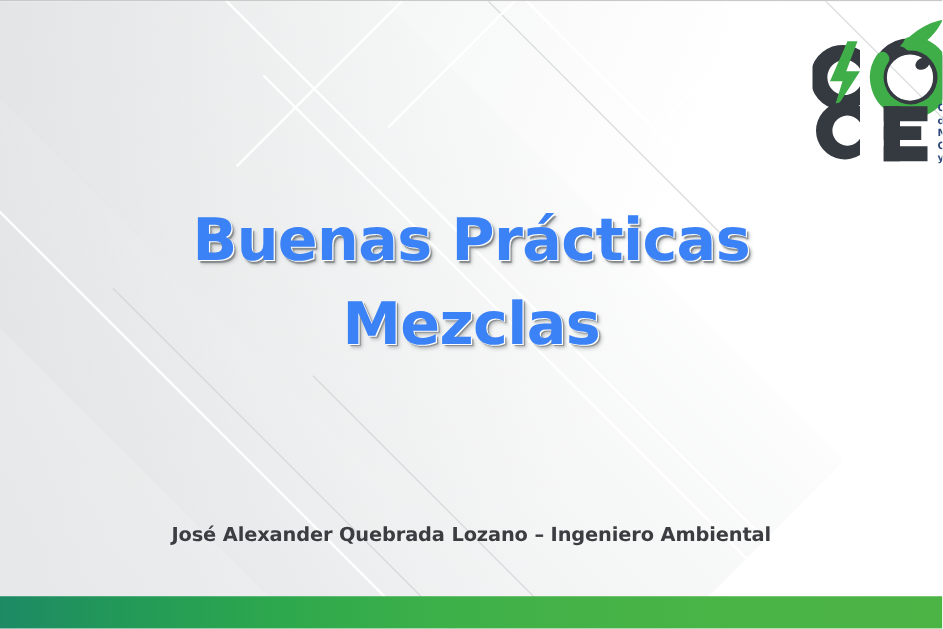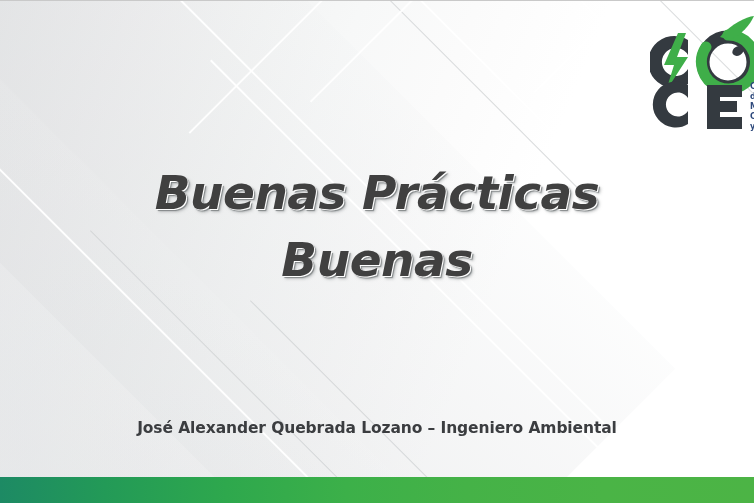--- a/index.html
+++ b/index.html
@@ -114,27 +114,26 @@
     top: 158px;
     width: 754px;
     text-align: center;
   }
   .title-line {
     font-family: "DejaVu Sans", "Liberation Sans", sans-serif;
     font-weight: bold;
     font-size: 47px;
     line-height: 67px;
     letter-spacing: -0.5px;
-    color: #404040;
+    color: #3b82f6;
     text-shadow:
        1px  1px 0 #ffffff,
        2px  2px 1px rgba(120,124,126,0.85),
        3px  3px 3px rgba(150,153,155,0.55);
     white-space: nowrap;
-    font-style: italic;
   }
 
   
   .author {
     position: absolute;
     left: 0;
     top: 418px;
     width: 754px;
     text-align: center;
     font-family: "DejaVu Sans", "Liberation Sans", sans-serif;
@@ -221,20 +220,20 @@
         <text x="100" y="92">de</text>
         <text x="100" y="102">Min</text>
         <text x="100" y="112">Cor</text>
         <text x="100" y="122">y E</text>
       </g>
     </svg>
   </div>
 
   <div class="title-block">
     <div class="title-line">Buenas Prácticas</div>
-    <div class="title-line">Buenas</div>
+    <div class="title-line">Mezclas</div>
   </div>
 
   <div class="author">José Alexander Quebrada Lozano – Ingeniero Ambiental</div>
 
   <div class="bottom-bar"></div>
 
 </div>
 
 </body></html>

